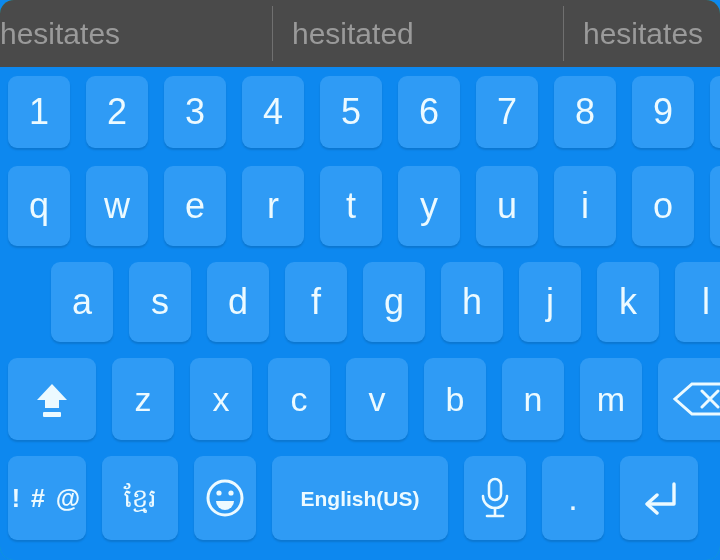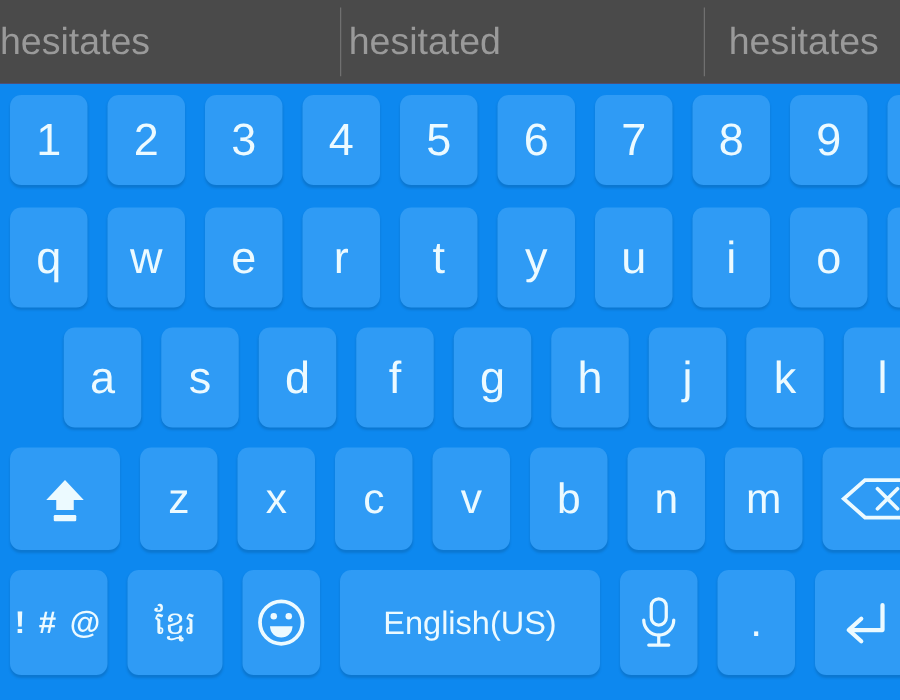--- a/index.html
+++ b/index.html
@@ -11,22 +11,23 @@
     width: 720px;
     height: 560px;
     overflow: hidden;
     font-family: "Liberation Sans", sans-serif;
     -webkit-font-smoothing: antialiased;
   }
   #keyboard-app {
     position: relative;
     width: 720px;
     height: 560px;
-    background: #be185d;
+    background: #14b8a6;
     overflow: hidden;
+    border-radius: 14px;
   }
 
   
   .suggestion-bar {
     position: absolute;
     left: 0; top: 0;
     width: 720px;
     height: 67px;
     background: #4a4a4a;
     display: flex;
@@ -38,21 +39,21 @@
     height: 67px;
     display: flex;
     align-items: center;
     color: #9a9a9a;
     font-size: 30px;
     font-weight: 400;
     white-space: nowrap;
     overflow: hidden;
   }
   .sug-0 { left: -6px;  width: 278px; padding-left: 6px; }
-  .sug-1 { left: 261px; width: 289px; padding-left: 18px; }
+  .sug-1 { left: 274px; width: 289px; padding-left: 18px; }
   .sug-2 { left: 565px; width: 155px; padding-left: 18px; }
   .sug-divider {
     position: absolute;
     top: 6px;
     width: 1px;
     height: 55px;
     background: #707070;
   }
   .div-a { left: 272px; }
   .div-b { left: 563px; }
@@ -108,21 +109,21 @@
   
   .row-z .key { width: 62px; height: 82px; margin-right: 10px; margin-left: 6px; font-size: 34px; }
   .row-z .key-shift { width: 88px; margin-left: 8px; }
   .row-z .key-backspace { width: 88px; }
 
   
   .row-fn .key { height: 84px; margin-right: 10px; margin-left: 6px; }
   .key-symbols  { width: 78px; font-size: 25px; letter-spacing: 2px; margin-left: 8px !important; font-weight: 700; }
   .key-lang     { width: 76px; font-size: 26px; }
   .key-emoji    { width: 62px; }
-  .key-space    { width: 208px; font-size: 26px; font-weight: 400; }
+  .key-space    { width: 176px; font-size: 21px; font-weight: 700; }
   .key-mic      { width: 62px; }
   .key-period   { width: 62px; font-size: 34px; }
   .key-enter    { width: 78px; }
 
   .icon-svg { display: block; }
 </style>
 </head>
 <body>
 
 <div id="keyboard-app">

